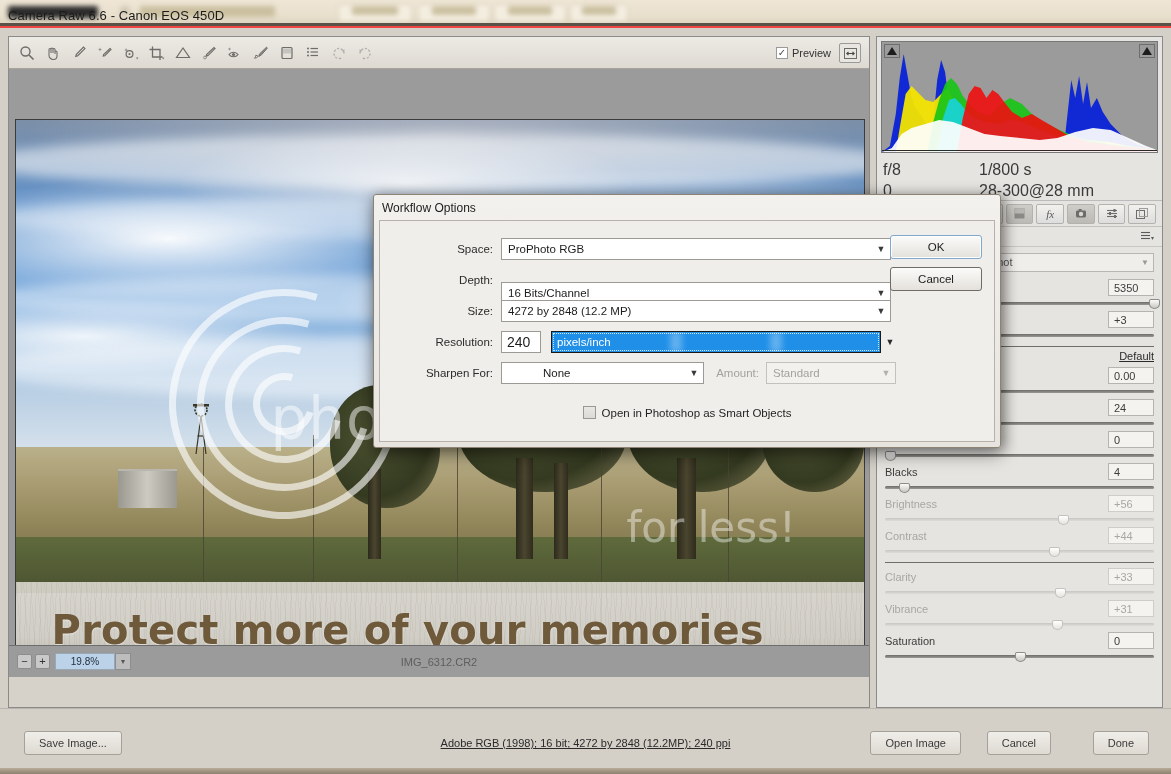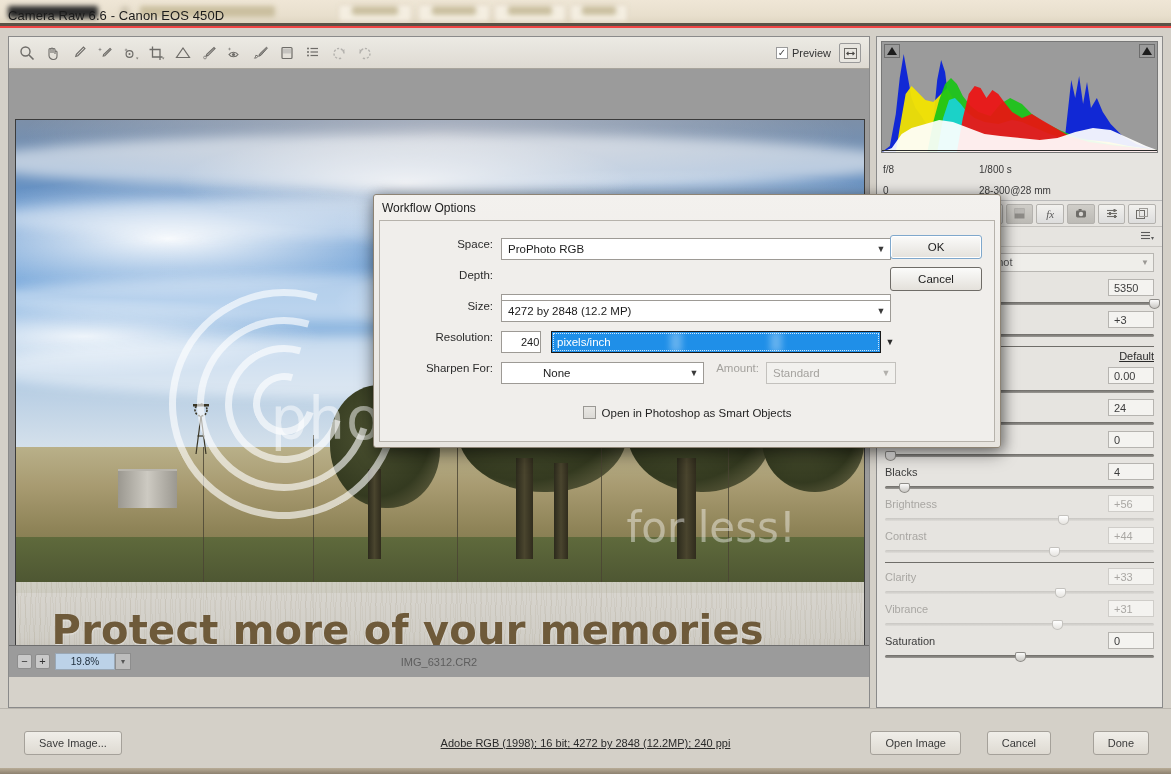--- a/index.html
+++ b/index.html
@@ -206,21 +206,21 @@
   #histogram {
     position:relative; margin:4px; height:112px;
     background:#9b9b9b; border:1px solid #777;
   }
   .clipbtn {
     position:absolute; top:2px; width:16px; height:14px;
     background:#9b9b9b; border:1px solid #6d6d6d;
     display:flex;align-items:center;justify-content:center;
   }
   #exif {
-    height:44px; padding:3px 6px 0 6px; font-size:10px; color:#3a3a3a;
+    height:44px; padding:3px 6px 0 6px; font-size:16px; color:#3a3a3a;
     border-bottom:1px solid #bbb;
     display:grid; grid-template-columns: 48px 48px 1fr; row-gap:2px; align-items:center;
   }
   #panel-tabs {
     height:26px; display:flex; align-items:center; gap:3px; padding:0 6px;
     border-bottom:1px solid #c4c2be;
     background:#e6e4e0;
   }
   .ptab {
     width:32px;height:20px;border:1px solid #b4b2ae;border-radius:2px;
@@ -315,39 +315,39 @@
   }
   #dlg-title {
     height:25px; display:flex; align-items:center; padding-left:8px;
     font-size:12px; color:#1c1c1c;
   }
   #dlg-body {
     position:absolute; left:5px; top:25px; right:5px; bottom:5px;
     background:#f0eeeb; border:1px solid #b6b2ab;
   }
   .frow {
-    display:flex; height:22px; margin:9px 0 0 0;
+    display:flex; align-items:center; height:22px; margin:9px 0 0 0;
   }
   .flabel {
     width:121px; text-align:right; padding-right:8px;
     font-size:11.5px; color:#2b2b2b;
   }
   .fctl {
     height:22px; border:1px solid #9d9a95; background:#fff;
     display:flex; align-items:center; justify-content:space-between;
     font-size:11.5px; color:#1c1c1c; padding:0 2px 0 6px;
   }
   .fctl.disabled { background:#f2f1ee; color:#a4a29e; border-color:#c3c1bd; }
   .caret {
     width:14px; text-align:center; font-size:9px; color:#3a3a3a;
   }
   .caret.dim { color:#b2b0ac; }
   #res-num {
     width:40px; height:22px; border:1px solid #9d9a95; background:#fff;
-    font-size:11px; color:#1c1c1c; display:flex; align-items:center; padding-left:19px;
+    font-size:14px; color:#1c1c1c; display:flex; align-items:center; padding-left:5px;
   }
   #res-unit {
     flex:1; height:22px; background:#1f8fe8; border:1px solid #1a1a1a;
     display:flex; align-items:center; padding-left:5px;
     font-size:11.5px; color:#ffffff;
     outline:1px dotted #cfe6fa; outline-offset:-3px;
     position:relative; overflow:hidden;
   }
   #res-unit .glare {
     position:absolute; top:0; bottom:0; width:12px;

